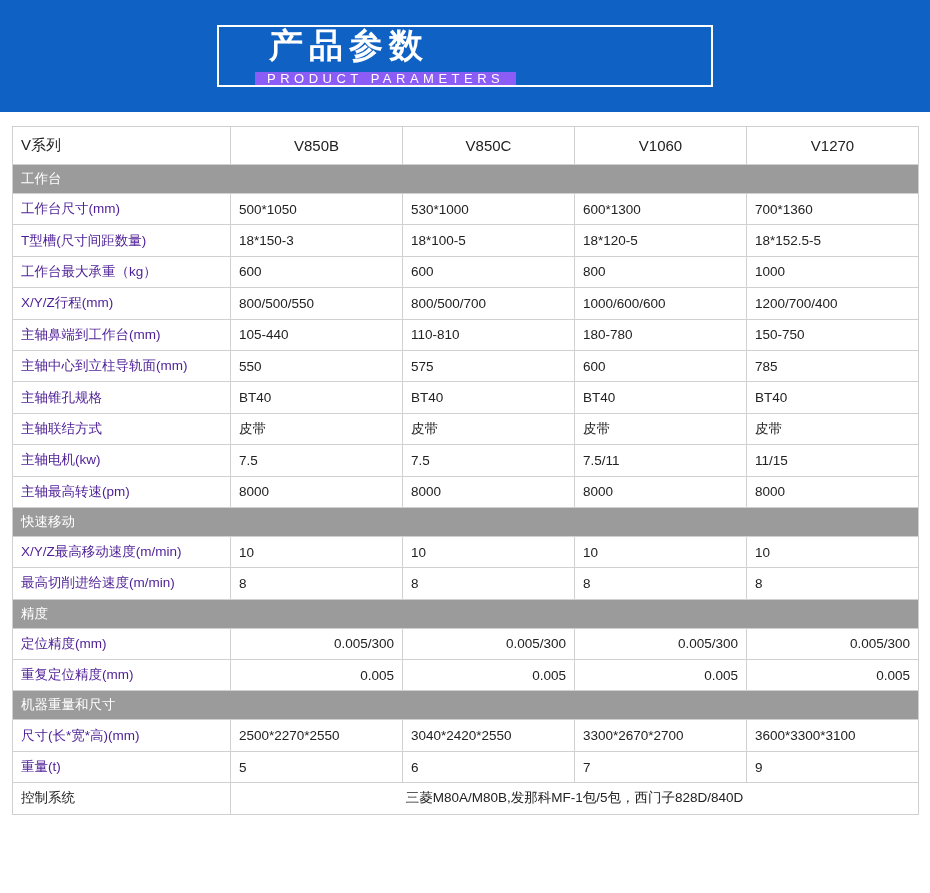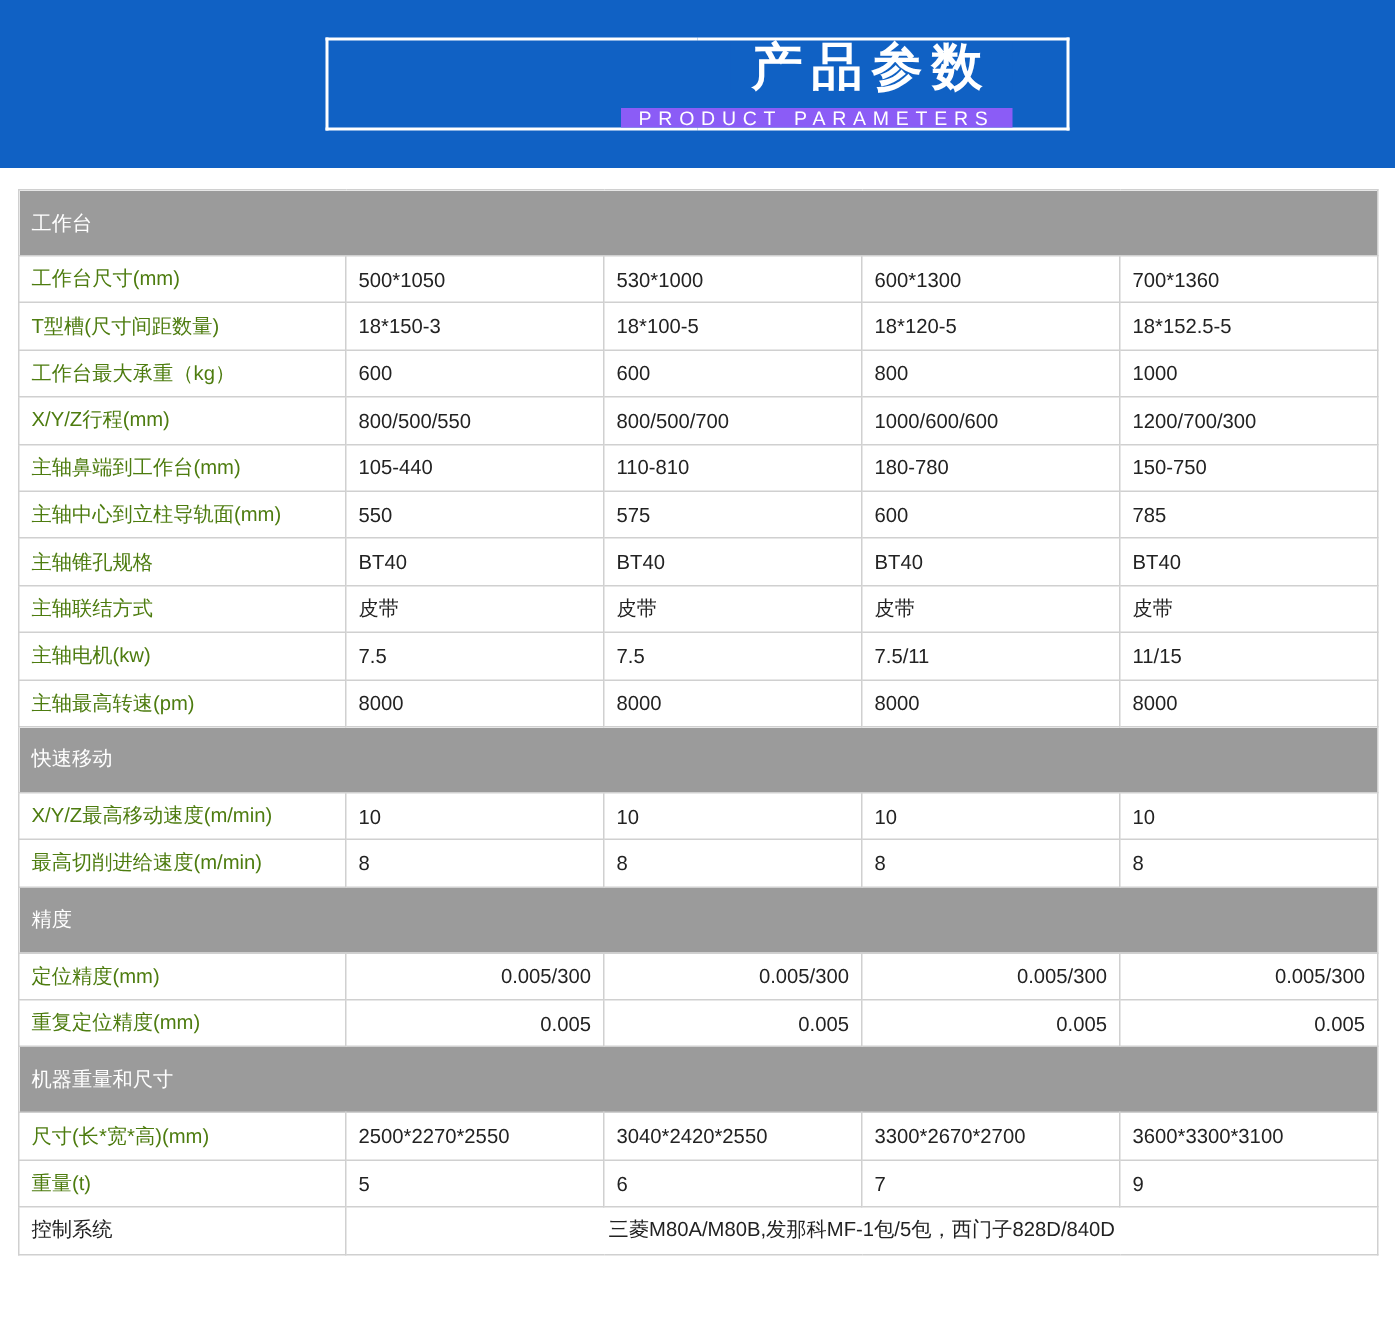--- a/index.html
+++ b/index.html
@@ -28,21 +28,21 @@
     display: flex;
     align-items: center;
     justify-content: center;
   }
   .banner-inner {
     position: relative;
     width: 420px;
     height: 78px;
     display: flex;
     flex-direction: column;
-    align-items: flex-end;
+    align-items: flex-start;
     justify-content: center;
   }
   .banner-title {
     color: #ffffff;
     font-size: 34px;
     font-weight: bold;
     letter-spacing: 6px;
     line-height: 1;
     margin-bottom: 10px;
     padding: 0 14px;
@@ -111,24 +111,24 @@
     font-size: 15px;
     color: #222;
   }
   tr.head td.model {
     text-align: center;
   }
   tr.section td {
     background: #9b9b9b;
     color: #ffffff;
     font-size: 13.5px;
-    height: 44px;
+    height: 29px;
   }
   tr.data td.label {
-    color: #4d7c0f;
+    color: #4c1d95;
   }
   tr.center td.val {
     text-align: right;
   }
   tr.control td.ctrl-value {
     text-align: center;
   }
 </style>
 </head>
 <body>
@@ -147,20 +147,27 @@
   <div class="table-wrap">
     <table class="spec">
       <colgroup>
         <col class="c0">
           <col class="c1">
           <col class="c2">
           <col class="c3">
           <col class="c4">
       </colgroup>
       <tbody id="table-body">
+          <tr class="head">
+            <td>V系列</td>
+            <td class="model">V850B</td>
+            <td class="model">V850C</td>
+            <td class="model">V1060</td>
+            <td class="model">V1270</td>
+          </tr>
           <tr class="section">
             <td colspan="5">工作台</td>
           </tr>
           <tr class="data">
             <td class="label">工作台尺寸(mm)</td>
             <td class="val">500*1050</td>
             <td class="val">530*1000</td>
             <td class="val">600*1300</td>
             <td class="val">700*1360</td>
           </tr>
@@ -176,21 +183,21 @@
             <td class="val">600</td>
             <td class="val">600</td>
             <td class="val">800</td>
             <td class="val">1000</td>
           </tr>
           <tr class="data">
             <td class="label">X/Y/Z行程(mm)</td>
             <td class="val">800/500/550</td>
             <td class="val">800/500/700</td>
             <td class="val">1000/600/600</td>
-            <td class="val">1200/700/300</td>
+            <td class="val">1200/700/400</td>
           </tr>
           <tr class="data">
             <td class="label">主轴鼻端到工作台(mm)</td>
             <td class="val">105-440</td>
             <td class="val">110-810</td>
             <td class="val">180-780</td>
             <td class="val">150-750</td>
           </tr>
           <tr class="data">
             <td class="label">主轴中心到立柱导轨面(mm)</td>

